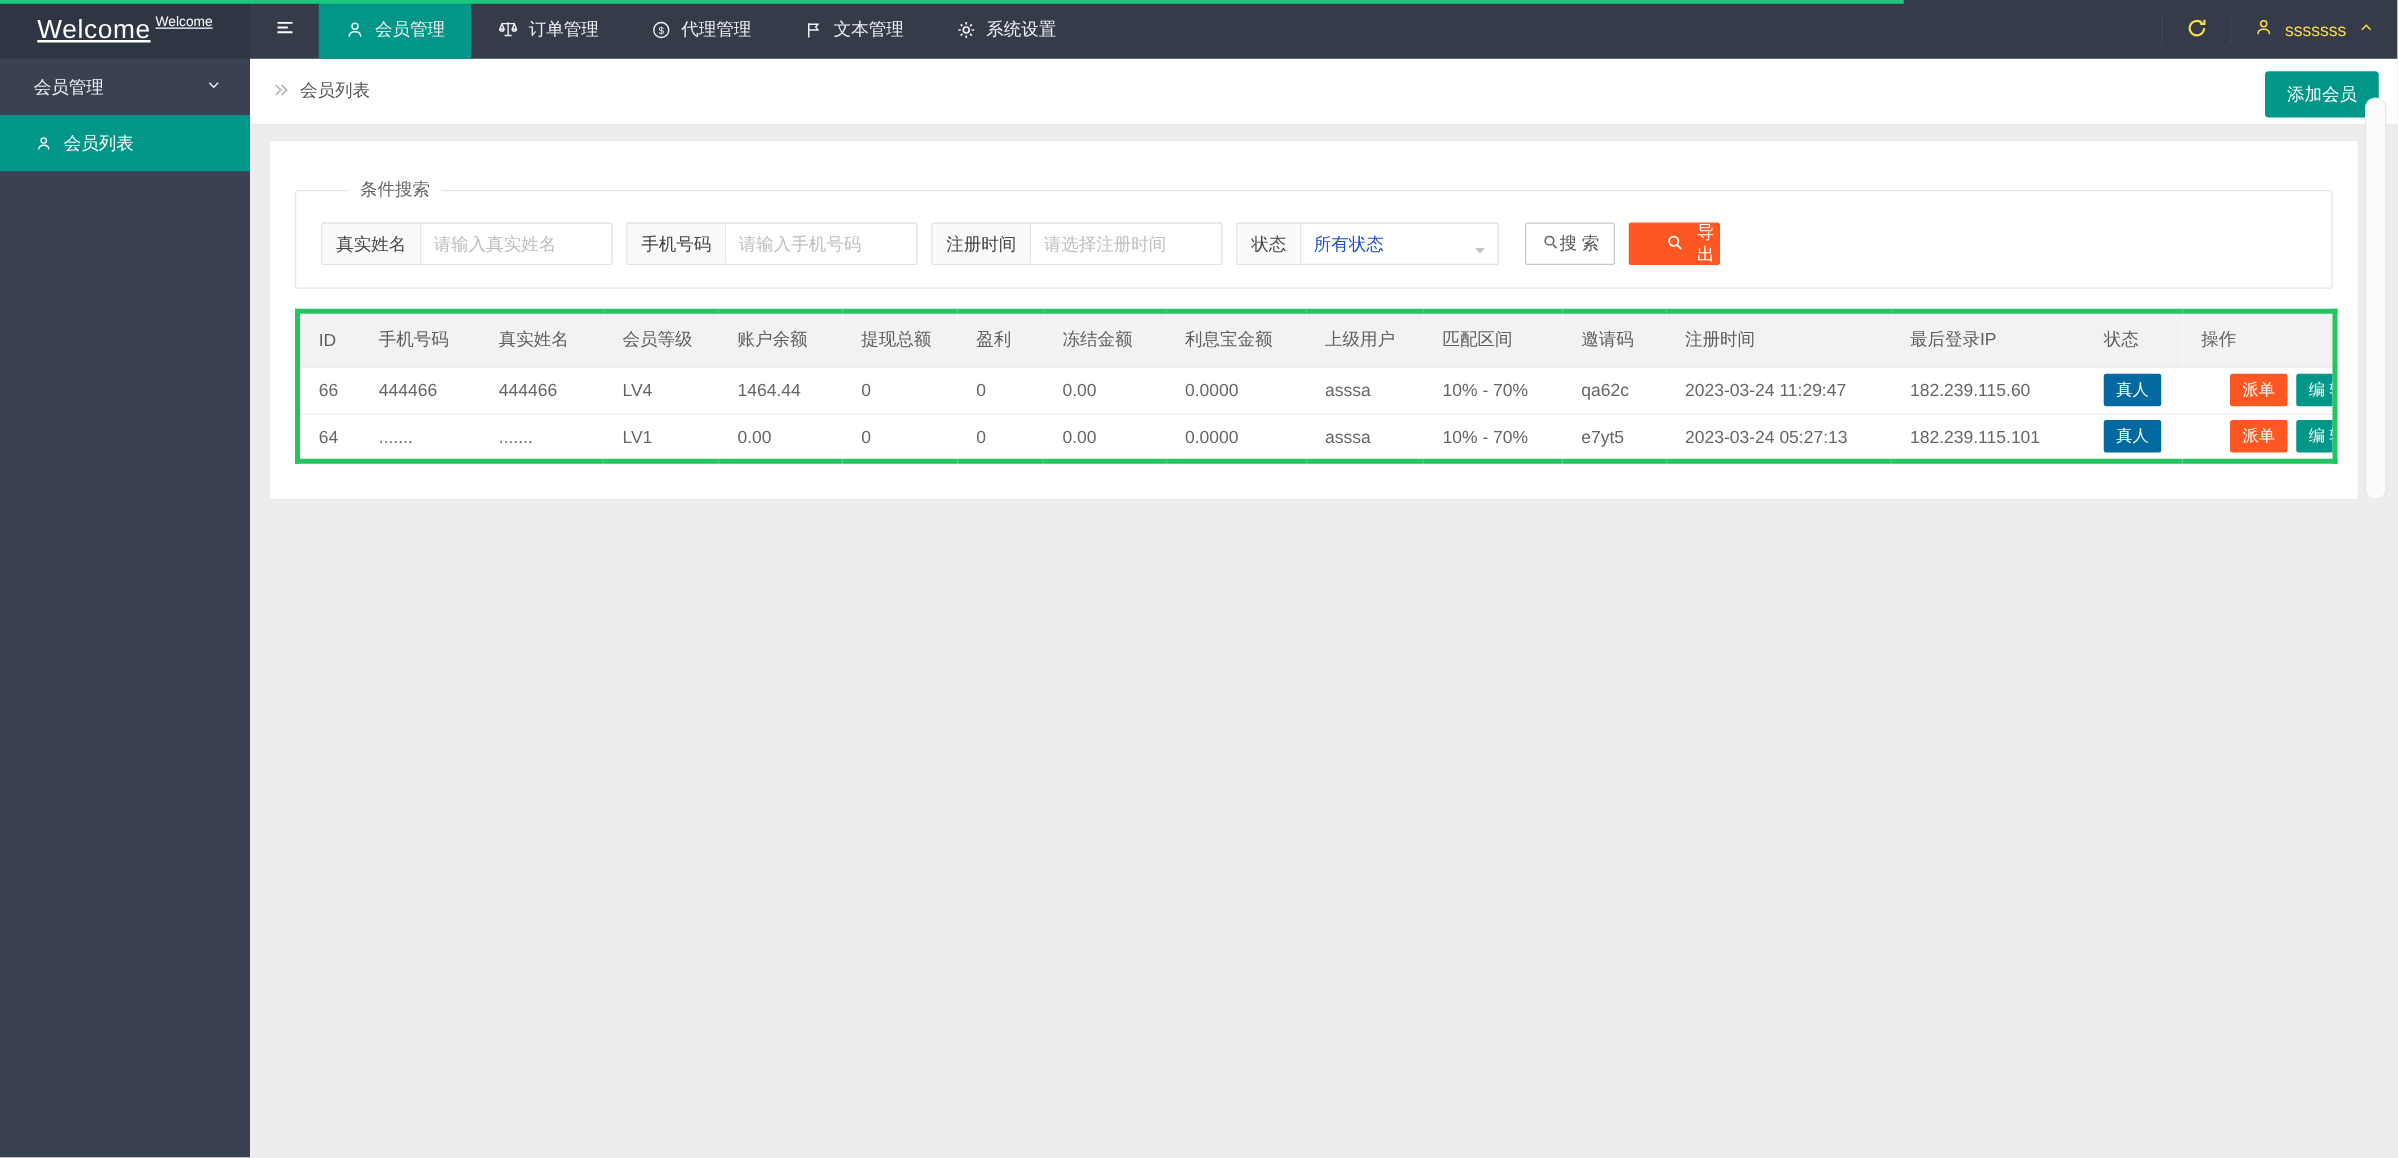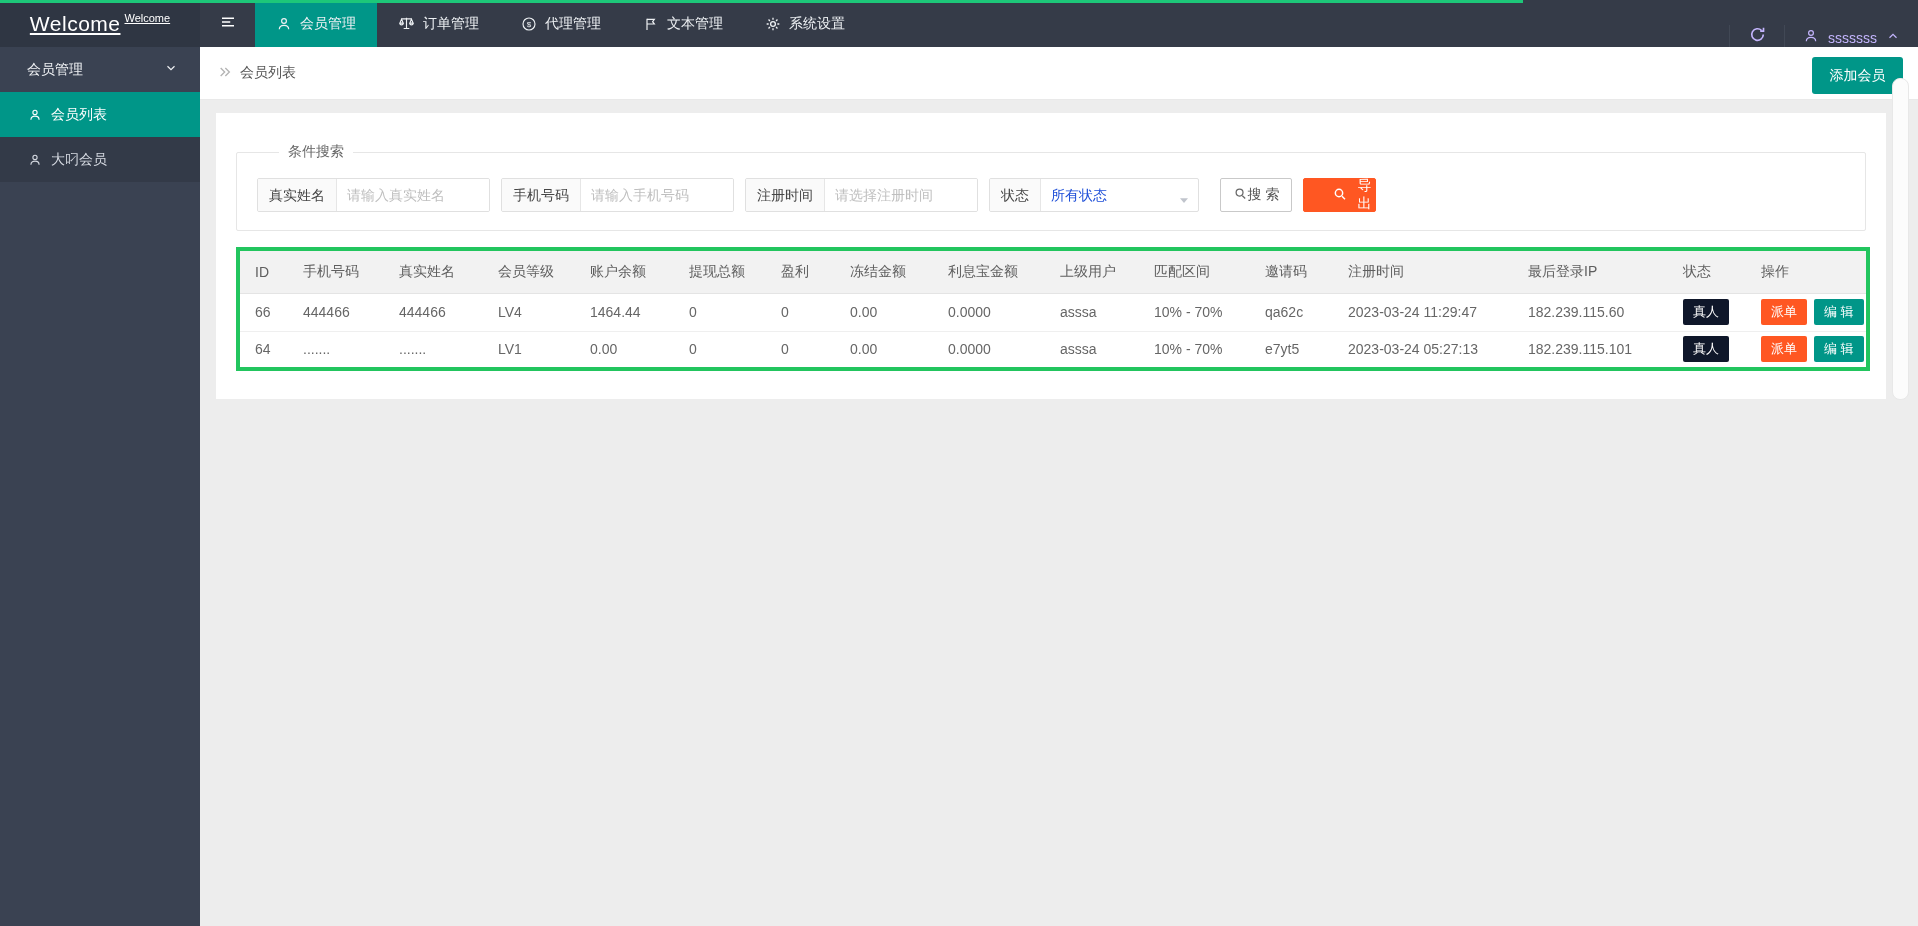--- a/index.html
+++ b/index.html
@@ -11,21 +11,21 @@
   .progress { position:absolute; left:0; top:0; height:3px; background:#1dc779; z-index:9; width:79.4%; }
   .logo { position:absolute; left:0; top:0; width:200px; height:47px; background:#2f3643; color:#fff;
           display:flex; align-items:center; justify-content:center;text-decoration:underline; }
   .logo .main-t { font-size:21px; letter-spacing:.5px; }
   .logo sup { font-size:11px; margin-left:4px; position:relative; top:-6px; }
   .burger { position:absolute; left:200px; top:0; width:55px; height:47px; display:flex; align-items:center; justify-content:center; color:#ffffff; cursor:pointer; }
   .nav { position:absolute; left:255px; top:0; height:47px; display:flex; }
   .nav-item { height:47px; padding:0 21px; display:flex; align-items:center; gap:8px; color:#eef1f4; font-size:14px; cursor:pointer; }
   .nav-item.active { background:#009688; }
   .nav-item svg { display:block; }
-  .top-right { position:absolute; right:0; top:0; height:47px; display:flex; align-items:flex-end; color:#c4b5fd; }
+  .top-right { position:absolute; right:0; top:0; height:47px; display:flex; align-items:center; color:#fde047; }
   .refresh { width:56px; display:flex; align-items:center; justify-content:center; border-left:1px solid #414855; border-right:1px solid #414855; cursor:pointer; }
   .userbox { display:flex; align-items:center; gap:9px; padding:0 18px; font-size:14px; cursor:pointer; }
 
   
   .sidebar { position:absolute; left:0; top:47px; width:200px; height:879px; background:#3a4252; }
   .side-group { height:45px; display:flex; align-items:center; justify-content:space-between; padding:0 22px 0 27px; color:#f0f2f5; cursor:pointer; }
   .side-item { height:45px; display:flex; align-items:center; gap:9px; padding-left:28px; background:#333a48; color:#d6dae2; cursor:pointer; }
   .side-item.active { background:#009688; color:#fff; }
   .side-item svg { display:block; }
 
@@ -51,22 +51,22 @@
   .btn-search { width:72px; height:34px; margin-left:10px; background:#fff; border:1px solid #c9c9c9; border-radius:2px; color:#555;
                 font-size:14px; display:inline-flex; align-items:center; justify-content:center; gap:0; cursor:pointer; font-family:inherit; }
   .btn-export { width:73px; height:34px; margin-left:11px; background:#ff5722; border:1px solid #ff5722; border-radius:2px; color:#fff;
                 font-size:14px; display:inline-flex; align-items:center; justify-content:center; gap:6px; cursor:pointer; font-family:inherit;padding-left:28px; }
 
   table.grid { margin-top:16px; width:100%; border-collapse:collapse; table-layout:fixed; border:4px solid #22c55e; }
   table.grid th { background:#f2f2f2; height:44px; font-weight:400; text-align:left; padding-left:15px; color:#5e5e5e; font-size:14px; border-bottom:1px solid #e4e4e4; overflow:hidden; white-space:nowrap; }
   table.grid td { height:38px; padding-left:15px; color:#666; font-size:14px; border-bottom:1px solid #efefef; overflow:hidden; white-space:nowrap; }
 
   .badge { display:inline-block; padding:4px 10px; border-radius:2px; color:#fff; font-size:13px; border:none; cursor:pointer; font-family:inherit; }
-  .b-blue { background:#0f172a; }
-  .b-orange { background:#ff5722; }
+  .b-blue { background:#0369a1; }
+  .b-orange { background:#ff5722;margin-left:23px; }
   .b-green { background:#009688; }
   .ops .badge { margin-right:7px; }
 
   .pager { margin-top:15px; display:flex; align-items:center; color:#555; font-size:13px; }
   .pager select { margin:0 5px; width:47px; height:23px; font-size:13px; border:1px solid #444; border-radius:4px; background:#fff; font-family:inherit; }
   .pager .sfx { margin-left:2px; }
 
   
   .scroll-thumb { position:absolute; left:1892px; top:78px; width:17px; height:322px; background:#fcfcfc; border:1px solid #e8e8e8; border-radius:8px; z-index:8; }
 </style>
@@ -169,29 +169,20 @@
     </span>
   </div>
   <div class="side-item active">
     <span>
       <svg width="14" height="14" viewBox="0 0 24 24" fill="none" stroke="currentColor" stroke-width="1.9">
           <circle cx="12" cy="7.5" r="3.6"></circle>
           <path d="M5 20c0-4 3.2-6 7-6s7 2 7 6"></path>
         </svg>
     </span>
     <span>会员列表</span>
-  </div>
-  <div class="side-item">
-    <span>
-      <svg width="14" height="14" viewBox="0 0 24 24" fill="none" stroke="currentColor" stroke-width="1.9">
-          <circle cx="12" cy="7.5" r="3.6"></circle>
-          <path d="M5 20c0-4 3.2-6 7-6s7 2 7 6"></path>
-        </svg>
-    </span>
-    <span>大叼会员</span>
   </div>
 </div>
 
 <div class="main">
   <div class="crumb-bar">
     <span>
       <svg width="16" height="16" viewBox="0 0 24 24" fill="none" stroke="#b3b3b3" stroke-width="2">
           <path d="M5.5 6l6 6-6 6M12.5 6l6 6-6 6"></path>
         </svg>
     </span>

